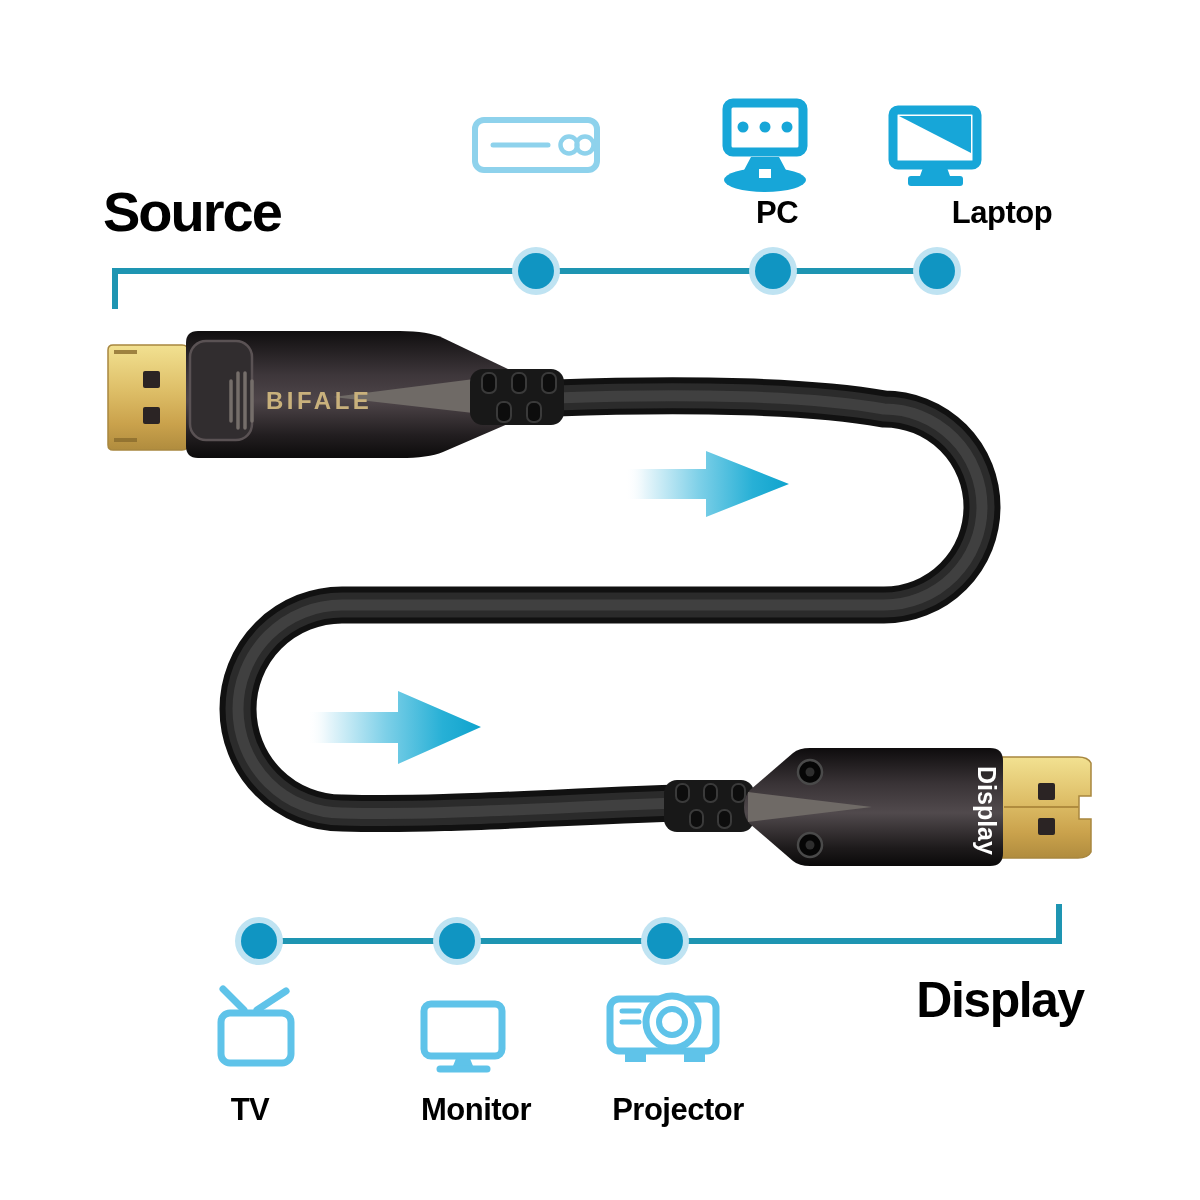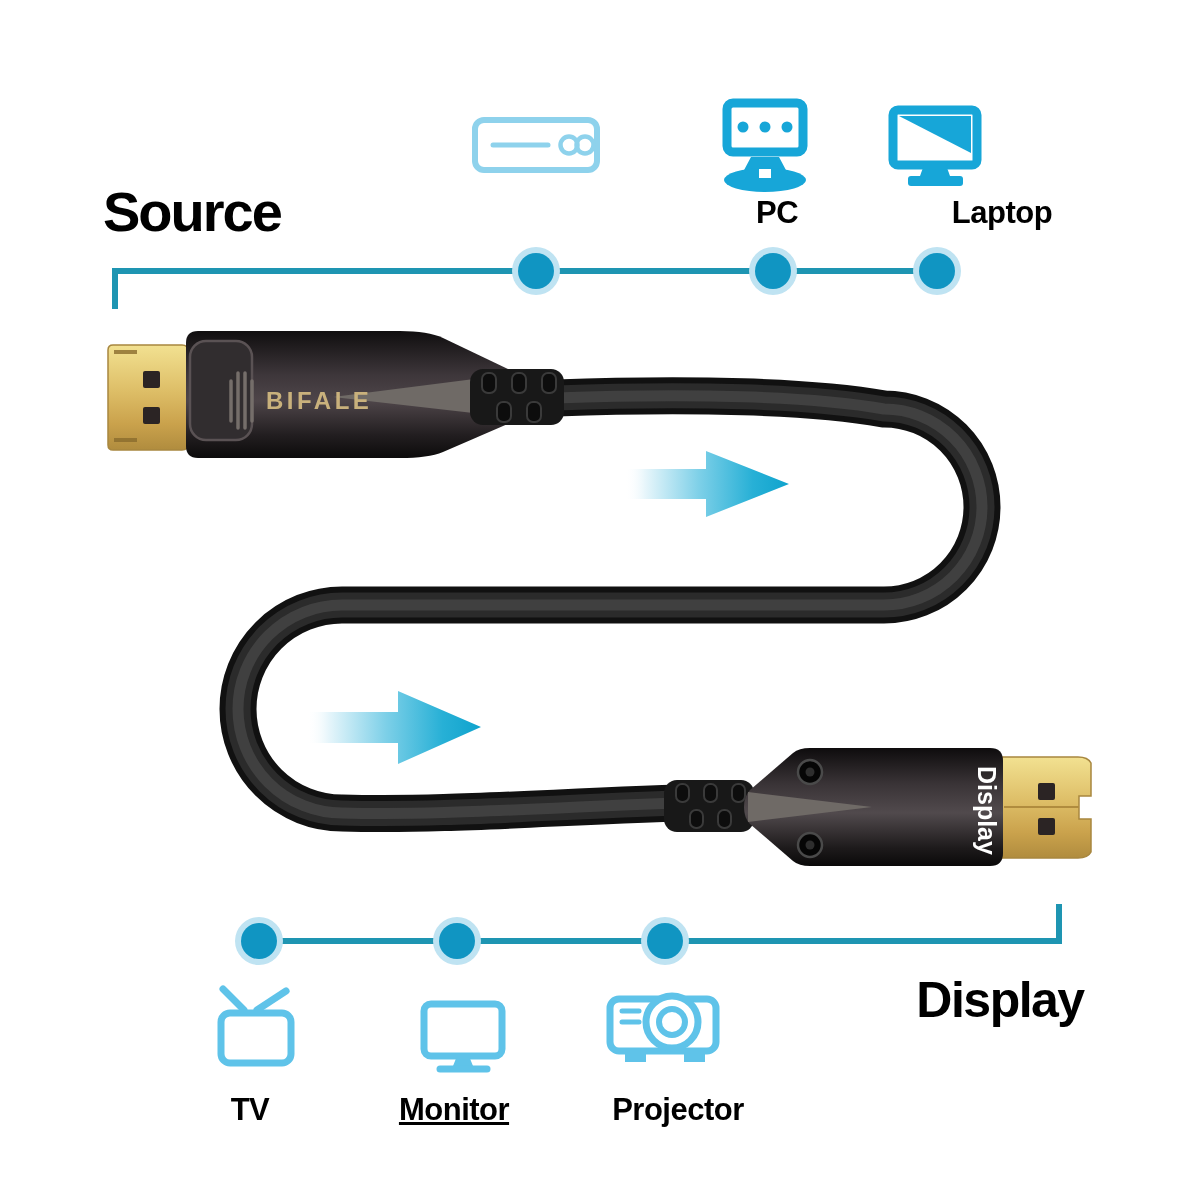--- a/index.html
+++ b/index.html
@@ -200,15 +200,15 @@
   </svg>
 
   <div class="lbl section-title" style="left:103px;top:183px;">Source</div>
 
   <div class="lbl item-label" style="left:777px;top:197px;">PC</div>
   <div class="lbl item-label" style="left:1002px;top:197px;">Laptop</div>
 
   <div class="lbl section-title display" style="left:1000px;top:974px;">Display</div>
 
   <div class="lbl item-label" style="left:250px;top:1094px;text-align:right;">TV</div>
-  <div class="lbl item-label" style="left:454px;top:1094px;text-decoration:underline;">Monitor</div>
+  <div class="lbl item-label" style="left:476px;top:1094px;">Monitor</div>
   <div class="lbl item-label" style="left:667px;top:1094px;margin-left:11px;">Projector</div>
 </div>
 
 </body></html>

